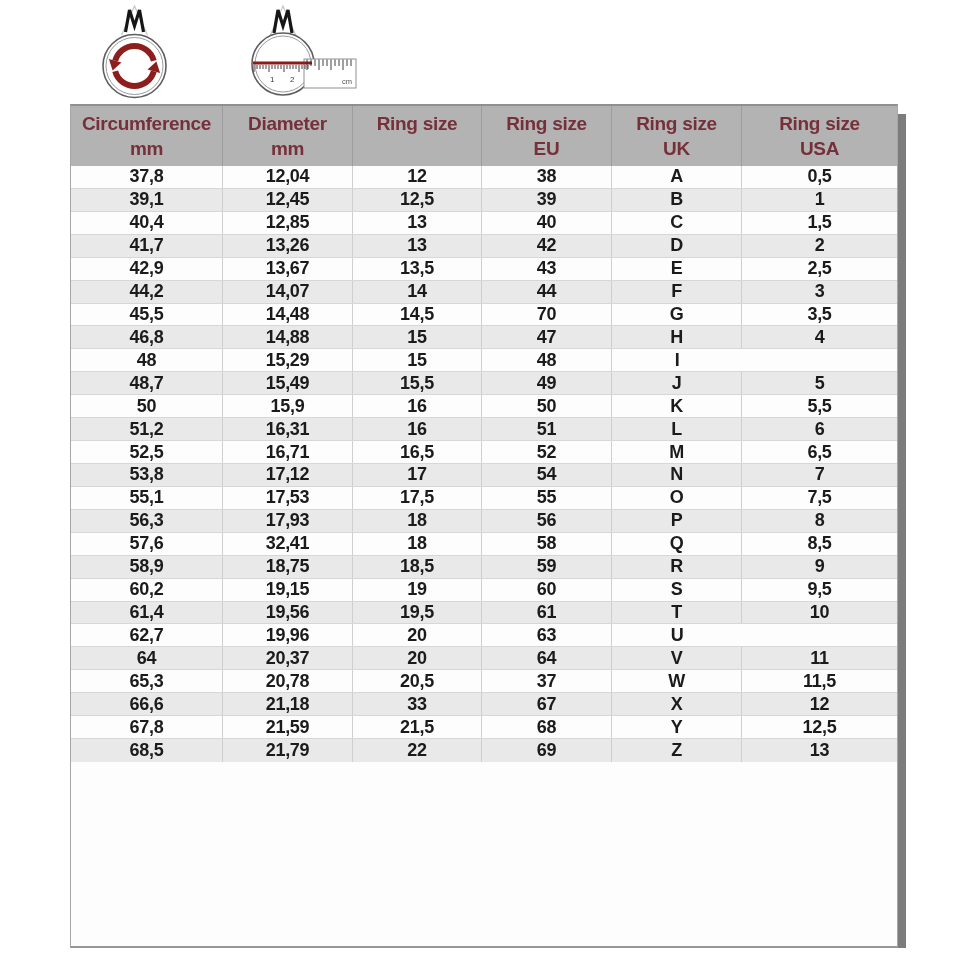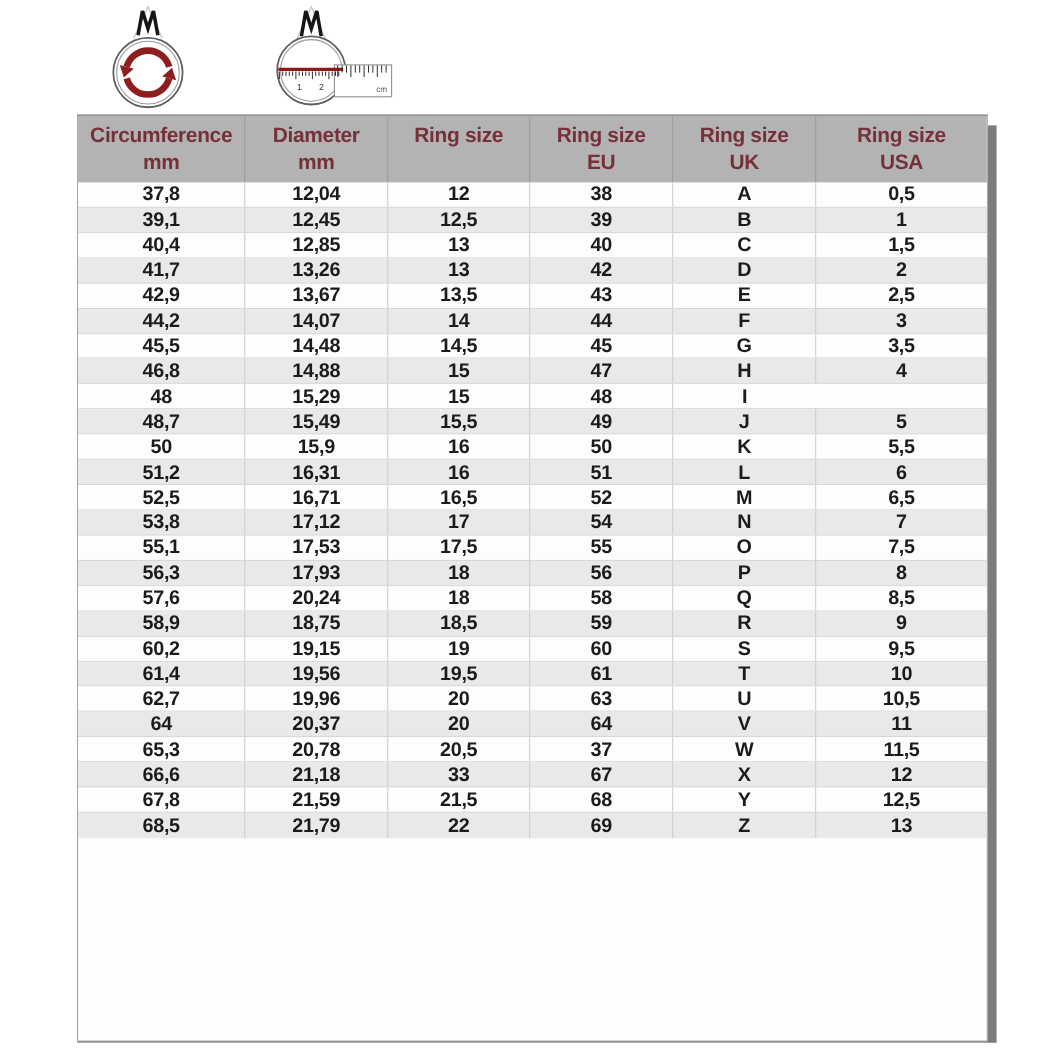--- a/index.html
+++ b/index.html
@@ -208,21 +208,21 @@
           <div class="tcell">14,07</div>
           <div class="tcell">14</div>
           <div class="tcell">44</div>
           <div class="tcell">F</div>
           <div class="tcell">3</div>
         </div>
         <div class="trow">
           <div class="tcell">45,5</div>
           <div class="tcell">14,48</div>
           <div class="tcell">14,5</div>
-          <div class="tcell">45</div>
+          <div class="tcell">70</div>
           <div class="tcell">G</div>
           <div class="tcell">3,5</div>
         </div>
         <div class="trow">
           <div class="tcell">46,8</div>
           <div class="tcell">14,88</div>
           <div class="tcell">15</div>
           <div class="tcell">47</div>
           <div class="tcell">H</div>
           <div class="tcell">4</div>
@@ -285,21 +285,21 @@
         <div class="trow">
           <div class="tcell">56,3</div>
           <div class="tcell">17,93</div>
           <div class="tcell">18</div>
           <div class="tcell">56</div>
           <div class="tcell">P</div>
           <div class="tcell">8</div>
         </div>
         <div class="trow">
           <div class="tcell">57,6</div>
-          <div class="tcell">20,24</div>
+          <div class="tcell">32,41</div>
           <div class="tcell">18</div>
           <div class="tcell">58</div>
           <div class="tcell">Q</div>
           <div class="tcell">8,5</div>
         </div>
         <div class="trow">
           <div class="tcell">58,9</div>
           <div class="tcell">18,75</div>
           <div class="tcell">18,5</div>
           <div class="tcell">59</div>
@@ -321,21 +321,20 @@
           <div class="tcell">61</div>
           <div class="tcell">T</div>
           <div class="tcell">10</div>
         </div>
         <div class="trow">
           <div class="tcell">62,7</div>
           <div class="tcell">19,96</div>
           <div class="tcell">20</div>
           <div class="tcell">63</div>
           <div class="tcell">U</div>
-          <div class="tcell">10,5</div>
         </div>
         <div class="trow">
           <div class="tcell">64</div>
           <div class="tcell">20,37</div>
           <div class="tcell">20</div>
           <div class="tcell">64</div>
           <div class="tcell">V</div>
           <div class="tcell">11</div>
         </div>
         <div class="trow">

